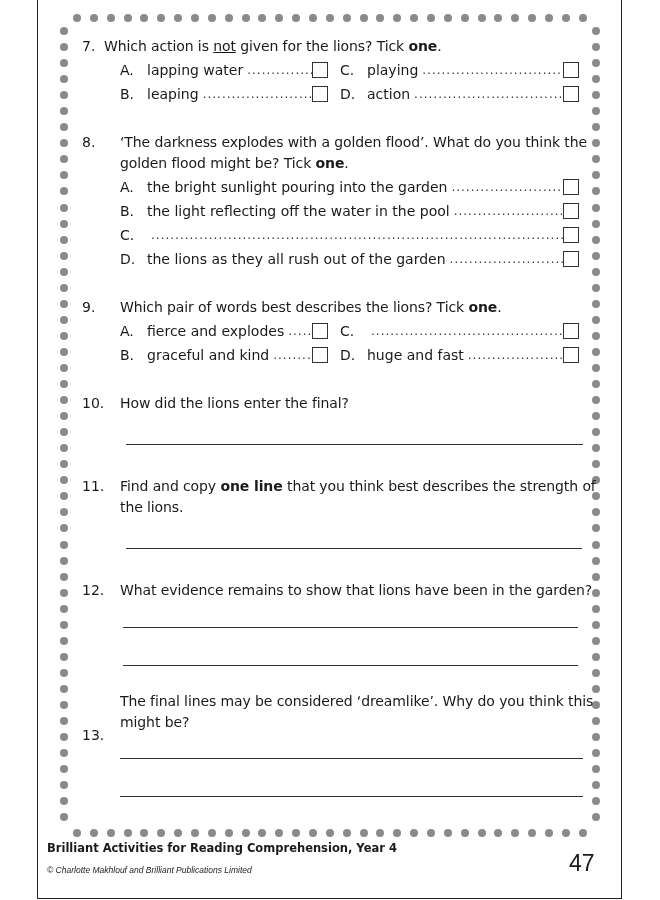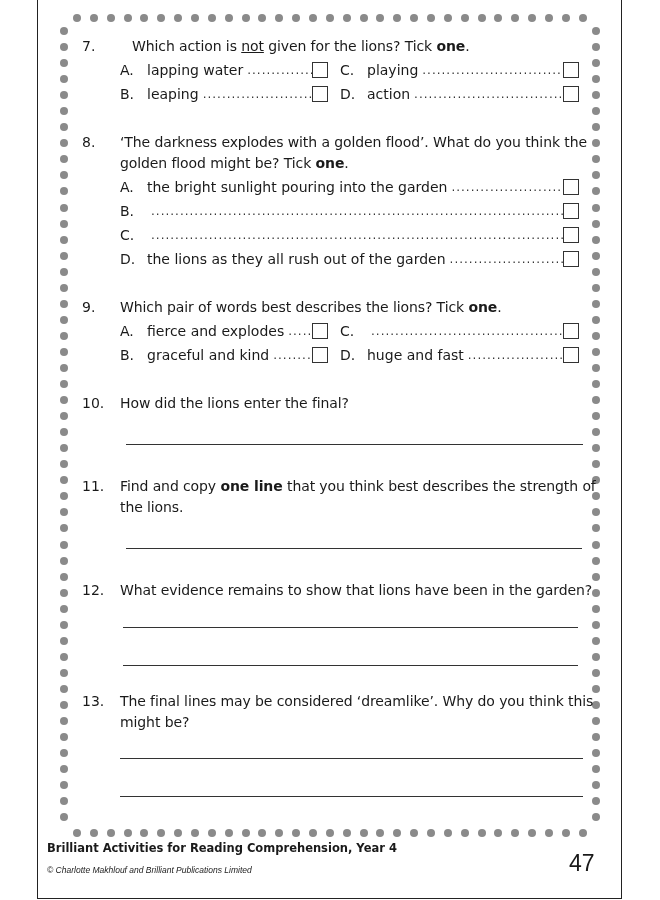--- a/index.html
+++ b/index.html
@@ -205,21 +205,21 @@
     <span class="dot" style="background: rgb(138, 138, 138);"></span>
     <span class="dot" style="background: rgb(138, 138, 138);"></span>
     <span class="dot" style="background: rgb(138, 138, 138);"></span>
     <span class="dot" style="background: rgb(138, 138, 138);"></span>
     <span class="dot" style="background: rgb(138, 138, 138);"></span>
     <span class="dot" style="background: rgb(138, 138, 138);"></span>
   </div>
 
 <section>
   <div class="qnum" style="left:82px; top:34px;">7.</div>
-  <div class="text" style="left:132px; top:34px;">
+  <div class="text" style="left:104px; top:34px;">
     <span>Which action is </span><u>not</u><span> given for the lions? Tick </span><b>one</b><span>.</span>
   </div>
   <div class="opt" style="left:120px; top:58px; width:208px;">
     <span class="letter">A.</span>
     <span>lapping water</span>
     <span class="lead"></span>
     <span class="checkbox"></span>
   </div>
   <div class="opt" style="left:120px; top:82px; width:208px;">
     <span class="letter">B.</span>
@@ -248,20 +248,21 @@
     <span>golden flood might be? Tick </span><b>one</b><span>.</span>
   </div>
   <div class="opt" style="left:120px; top:175px; width:459px;">
     <span class="letter">A.</span>
     <span>the bright sunlight pouring into the garden</span>
     <span class="lead"></span>
     <span class="checkbox"></span>
   </div>
   <div class="opt" style="left:120px; top:199px; width:459px;">
     <span class="letter">B.</span>
+    <span>the light reflecting off the water in the pool</span>
     <span class="lead"></span>
     <span class="checkbox"></span>
   </div>
   <div class="opt" style="left:120px; top:223px; width:459px;">
     <span class="letter">C.</span>
     <span class="lead"></span>
     <span class="checkbox"></span>
   </div>
   <div class="opt" style="left:120px; top:247px; width:459px;">
     <span class="letter">D.</span>
@@ -317,21 +318,21 @@
 </section>
 
 <section>
   <div class="qnum" style="left:82px; top:578px;">12.</div>
   <div class="text" style="left:120px; top:578px;">What evidence remains to show that lions have been in the garden?</div>
   <div class="answer-line" style="left:123px; top:627px; width:455px;"></div>
   <div class="answer-line" style="left:123px; top:665px; width:455px;"></div>
 </section>
 
 <section>
-  <div class="qnum" style="left:82px; top:689px;">13.</div>
+  <div class="qnum" style="left:82px; top:723px;">13.</div>
   <div class="text" style="left:120px; top:689px;">The final lines may be considered ‘dreamlike’. Why do you think this</div>
   <div class="text" style="left:120px; top:710px;">might be?</div>
   <div class="answer-line" style="left:120px; top:758px; width:463px;"></div>
   <div class="answer-line" style="left:120px; top:796px; width:463px;"></div>
 </section>
 
 <div class="footer-title">Brilliant Activities for Reading Comprehension, Year 4</div>
 <div class="footer-copy">© Charlotte Makhlouf and Brilliant Publications Limited</div>
 <div class="page-number">47</div>
 

